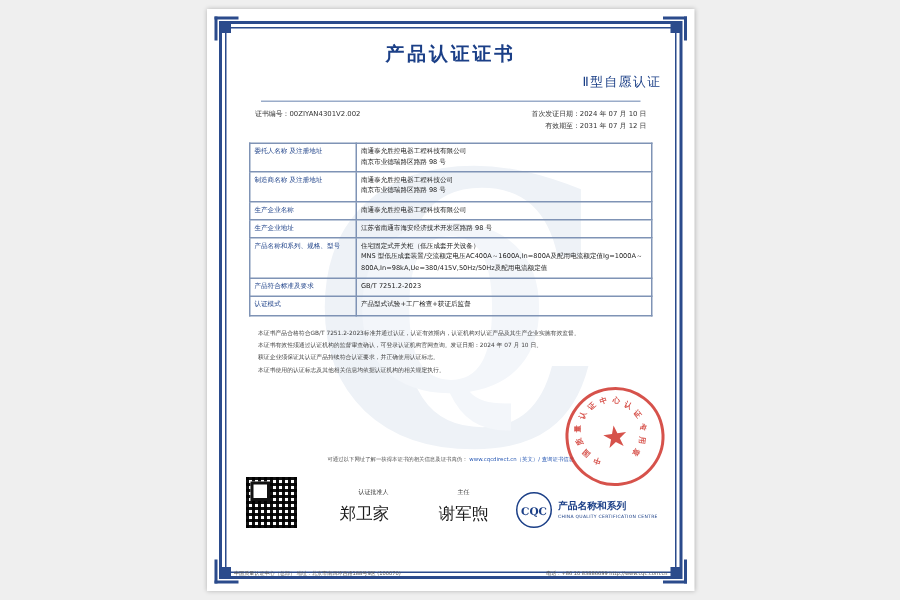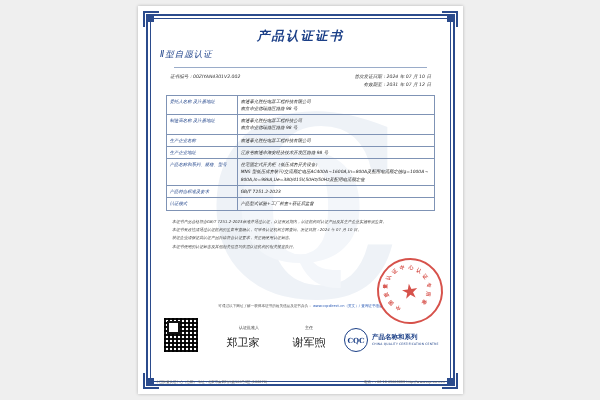--- a/index.html
+++ b/index.html
@@ -46,28 +46,28 @@
     font-family:"DejaVu Serif","Liberation Serif",serif;
     letter-spacing:-10px;user-select:none;
   }
   .watermark2{
     position:absolute;left:50%;top:52%;transform:translate(-50%,-50%);
     font-size:150px;color:#f3f6fa;font-weight:bold;
     font-family:"DejaVu Serif","Liberation Serif",serif;
     user-select:none;
   }
 
-  .content{position:absolute;left:22px;top:18px;right:22px;bottom:18px;font-style:italic;}
+  .content{position:absolute;left:22px;top:18px;right:22px;bottom:18px;}
 
   .title{
     text-align:center;font-size:12.5px;font-weight:bold;color:#1b3f87;
     letter-spacing:2px;margin-top:4px;
   }
   .subtitle{
-    text-align:left;font-size:8.5px;color:#1b3f87;margin-top:4px;
+    text-align:right;font-size:8.5px;color:#1b3f87;margin-top:4px;
     letter-spacing:1px;
   }
   .rule{
     height:1px;background:#9aacc9;margin:6px 14px 0 14px;
   }
   .meta{
     display:flex;justify-content:space-between;
     font-size:4.6px;color:#333;margin:5px 10px 0 10px;
   }
   .meta .right{text-align:right;line-height:1.7;}

